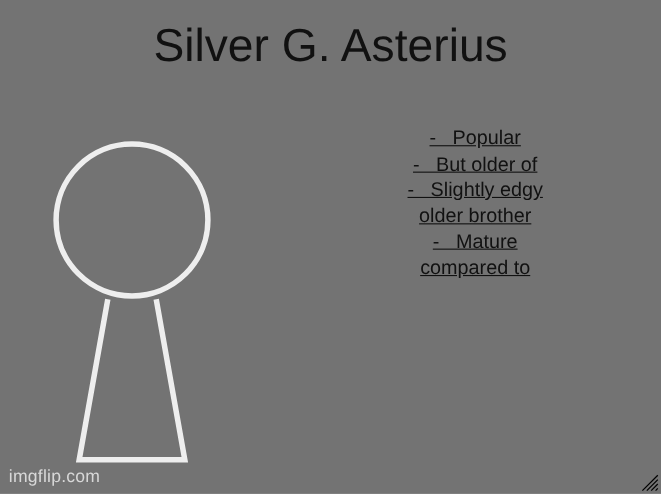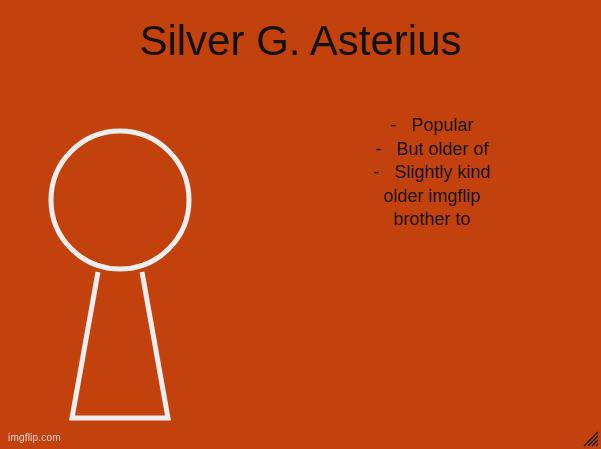--- a/index.html
+++ b/index.html
@@ -7,21 +7,21 @@
     padding: 0;
     background: #ffffff;
   }
   body {
     font-family: "Liberation Sans", sans-serif;
   }
   #meme-canvas {
     position: relative;
     width: 601px;
     height: 449px;
-    background: #c2410c;
+    background: #737373;
     overflow: hidden;
   }
 
   
   #meme-title {
     position: absolute;
     top: 18px;
     left: 0;
     width: 601px;
     text-align: center;
@@ -50,32 +50,33 @@
   
   #trait-list {
     position: absolute;
     left: 316px;
     top: 114px;
     width: 232px;
     text-align: center;
     font-size: 18px;
     line-height: 23.5px;
     color: #111111;
+    text-decoration: underline;
   }
   .trait-line {
     display: block;
     white-space: pre;
   }
 
   
   #imgflip-watermark {
     position: absolute;
     left: 8px;
     bottom: 6px;
-    font-size: 10px;
+    font-size: 16px;
     color: #d8d8d8;
     letter-spacing: 0.2px;
   }
 
   
   #resize-grip {
     position: absolute;
     right: 2px;
     bottom: 2px;
     width: 18px;
@@ -93,23 +94,24 @@
   <div id="figure-silhouette">
     <svg viewBox="0 0 210 312" xmlns="http://www.w3.org/2000/svg">
       <circle cx="84" cy="82" r="69" fill="none" stroke="#eeeeee" stroke-width="5"></circle>
       <path d="M 62 154 L 36 300 L 132 300 L 106 154" fill="none" stroke="#eeeeee" stroke-width="5" stroke-linejoin="miter"></path>
     </svg>
   </div>
 
   <div id="trait-list">
     <span class="trait-line">-   Popular</span>
     <span class="trait-line">-   But older of</span>
-    <span class="trait-line">-   Slightly kind</span>
-    <span class="trait-line">older imgflip</span>
-    <span class="trait-line">brother to</span>
+    <span class="trait-line">-   Slightly edgy</span>
+    <span class="trait-line">older brother</span>
+    <span class="trait-line">-   Mature</span>
+    <span class="trait-line">compared to</span>
   </div>
 
   <div id="imgflip-watermark">imgflip.com</div>
 
   <div id="resize-grip">
     <svg width="18" height="18" viewBox="0 0 18 18" xmlns="http://www.w3.org/2000/svg">
       <g stroke="#000000" stroke-width="1.1">
         <line x1="17" y1="3" x2="3" y2="17"></line>
         <line x1="17" y1="7" x2="7" y2="17"></line>
         <line x1="17" y1="11" x2="11" y2="17"></line>

